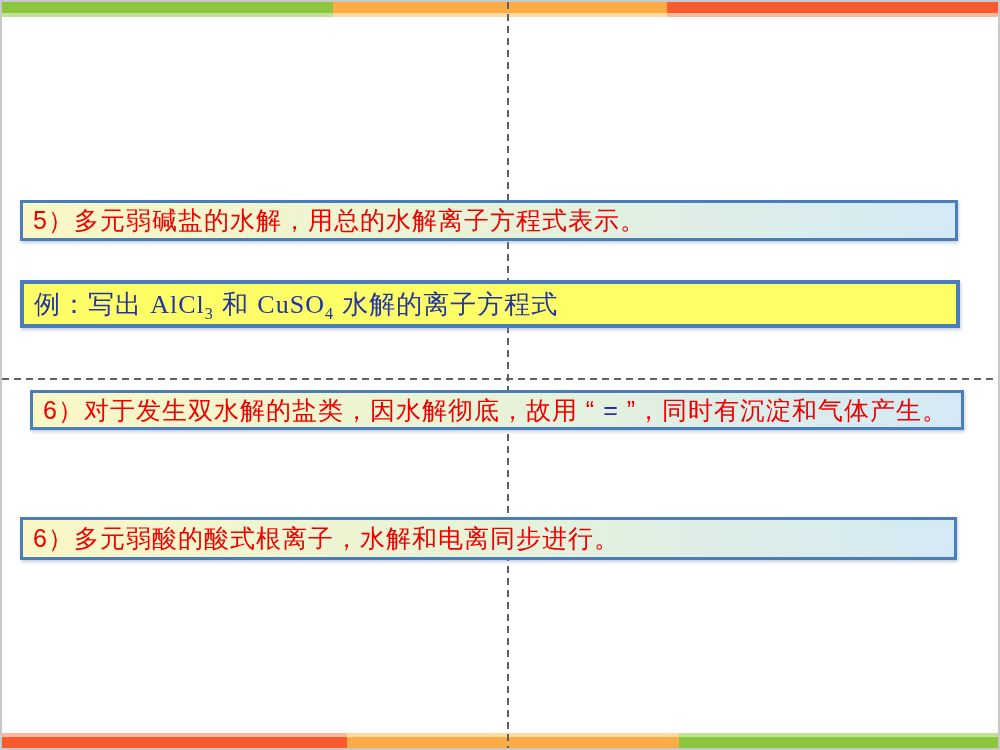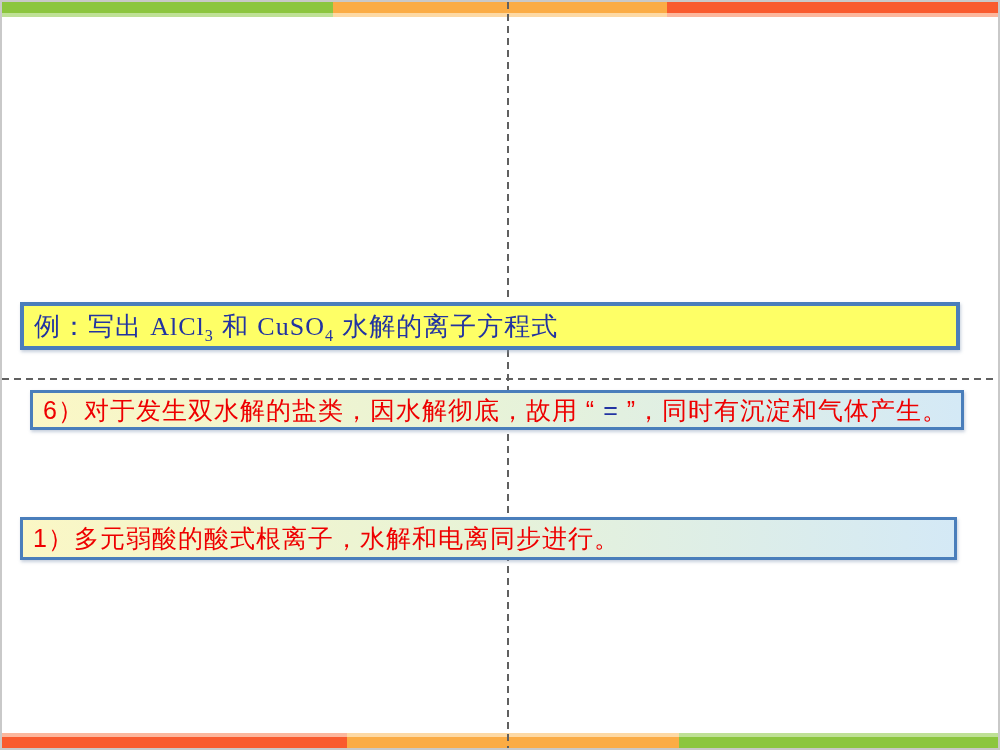--- a/index.html
+++ b/index.html
@@ -46,21 +46,21 @@
     border: 3px solid #4a7ebb;
     box-shadow: 1px 2px 3px rgba(130,150,180,0.45);
     white-space: nowrap;
   }
   .box.gradient {
     background: linear-gradient(90deg, #fbf7c5 0%, #e8f3d7 48%, #d4e9f6 100%);
   }
   .box.yellow { background: #feff66; border-width: 4px; }
 
   .box1 { left: 18px;  top: 198px; width: 938px; height: 41px; }
-  .box2 { left: 18px;  top: 300px; width: 940px; height: 48px; }
+  .box2 { left: 18px;  top: 278px; width: 940px; height: 48px; }
   .box3 { left: 28px;  top: 388px; width: 934px; height: 40px; }
   .box4 { left: 18px;  top: 515px; width: 937px; height: 43px; }
 
   .red-text {
     color: #ee0000;
     font-size: 25px;
     letter-spacing: 1px;
     line-height: 1;
   }
   .navy-text {
@@ -80,35 +80,38 @@
 
   <div class="bar top">
     <div class="seg green"></div>
     <div class="seg orange"></div>
     <div class="seg red"></div>
   </div>
 
   <div class="vguide"></div>
   <div class="hguide"></div>
 
+  <div class="box gradient box1">
+    <span class="red-text">5）多元弱碱盐的水解，用总的水解离子方程式表示。</span>
+  </div>
 
   <div class="box yellow box2">
     <span class="navy-text">
       <span>例：写出 </span><span class="serif">AlCl</span><sub class="serif">3</sub><span> 和 </span><span class="serif">CuSO</span><sub class="serif">4</sub><span> 水解的离子方程式</span>
     </span>
   </div>
 
   <div class="box gradient box3">
     <span class="red-text">
       <span>6）对于发生双水解的盐类，因水解彻底，故用 “ </span><span class="eq-navy">=</span><span> ”，同时有沉淀和气体产生。</span>
     </span>
   </div>
 
   <div class="box gradient box4">
-    <span class="red-text">1）多元弱酸的酸式根离子，水解和电离同步进行。</span>
+    <span class="red-text">6）多元弱酸的酸式根离子，水解和电离同步进行。</span>
   </div>
 
   <div class="bar bottom">
     <div class="seg red"></div>
     <div class="seg orange"></div>
     <div class="seg green"></div>
   </div>
 
 </div>
 

